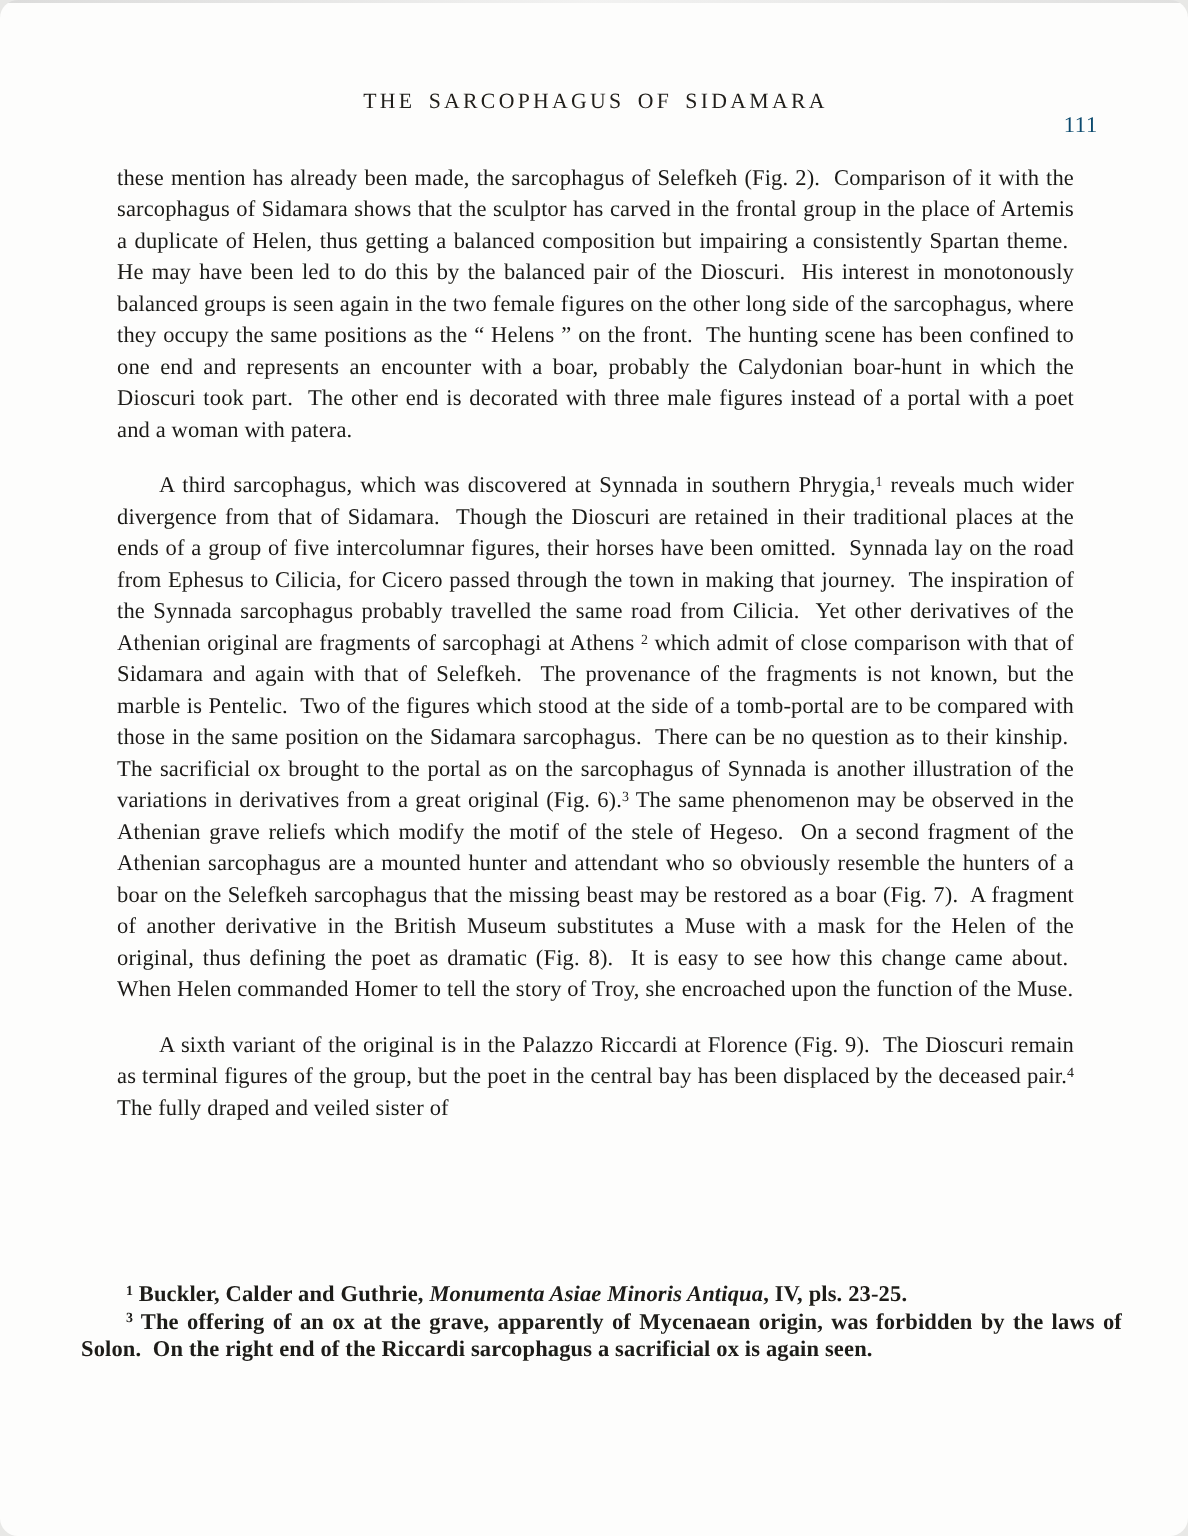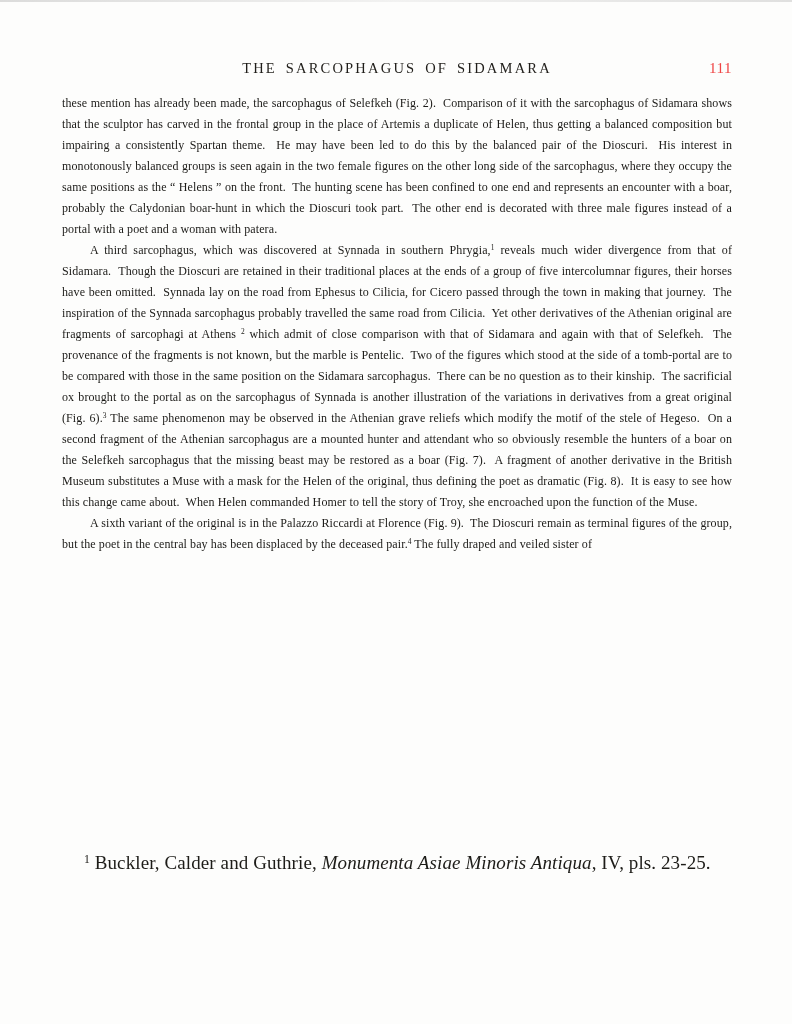--- a/index.html
+++ b/index.html
@@ -10,20 +10,21 @@
   .page {
     position: relative;
     width: 792px;
     height: 1024px;
     margin: 0 auto;
     background: #fdfdfc;
     color: #1b1a17;
     font-family: "Liberation Serif", "DejaVu Serif", serif;
     overflow: hidden;
     box-sizing: border-box;
+    border-radius: 12px;
   }
   .scan-edge {
     position: absolute;
     top: 0; left: 0;
     width: 100%;
     height: 2px;
     background: linear-gradient(to right, rgba(120,120,120,0.25), rgba(160,160,160,0.12), rgba(120,120,120,0.22));
   }
   .running-head {
     position: absolute;
@@ -39,34 +40,34 @@
     text-align: center;
     font-size: 14.5px;
     letter-spacing: 2.2px;
     word-spacing: 3px;
     white-space: nowrap;
     color: #201e1a;
   }
   .running-head .pagenum {
     position: absolute;
     right: 0;
-    top: 0;
+    top: 16px;
     font-size: 15px;
     letter-spacing: 0.5px;
-    color: #ef4444;
+    color: #0c4a6e;
   }
   .body-text {
     position: absolute;
     top: 93px;
     left: 62px;
     width: 670px;
   }
   .body-text p {
-    margin: 0;
-    font-size: 12px;
+    margin: 16px;
+    font-size: 15px;
     line-height: 21px;
     text-align: justify;
     letter-spacing: 0.1px;
     hyphens: none;
   }
   .body-text p.indent {
     text-indent: 28px;
   }
   .sup {
     font-size: 0.62em;
@@ -76,26 +77,27 @@
     letter-spacing: 0;
   }
   .footnotes {
     position: absolute;
     top: 854px;
     left: 54px;
     width: 694px;
   }
   .footnote {
     margin: 0;
-    font-size: 19px;
+    font-size: 15px;
     line-height: 18.6px;
     text-align: justify;
     text-indent: 30px;
     letter-spacing: 0.1px;
     color: #1d1c18;
+    font-weight: bold;
   }
   .footnote i {
     font-style: italic;
   }
 </style>
 </head>
 <body>
 
 <div class="page">
   <div class="scan-edge"></div>
@@ -106,14 +108,15 @@
   </div>
 
   <div class="body-text">
     <p>these mention has already been made, the sarcophagus of Selefkeh (Fig. 2).&nbsp; Comparison of it with the sarcophagus of Sidamara shows that the sculptor has carved in the frontal group in the place of Artemis a duplicate of Helen, thus getting a balanced composition but impairing a consistently Spartan theme.&nbsp; He may have been led to do this by the balanced pair of the Dioscuri.&nbsp; His interest in monotonously balanced groups is seen again in the two female figures on the other long side of the sarcophagus, where they occupy the same positions as the “&nbsp;Helens&nbsp;” on the front.&nbsp; The hunting scene has been confined to one end and represents an encounter with a boar, probably the Calydonian boar-hunt in which the Dioscuri took part.&nbsp; The other end is decorated with three male figures instead of a portal with a poet and a woman with patera.</p>
     <p class="indent">A third sarcophagus, which was discovered at Synnada in southern Phrygia,<span class="sup">1</span> reveals much wider divergence from that of Sidamara.&nbsp; Though the Dioscuri are retained in their traditional places at the ends of a group of five intercolumnar figures, their horses have been omitted.&nbsp; Synnada lay on the road from Ephesus to Cilicia, for Cicero passed through the town in making that journey.&nbsp; The inspiration of the Synnada sarcophagus probably travelled the same road from Cilicia.&nbsp; Yet other derivatives of the Athenian original are fragments of sarcophagi at Athens&nbsp;<span class="sup">2</span> which admit of close comparison with that of Sidamara and again with that of Selefkeh.&nbsp; The provenance of the fragments is not known, but the marble is Pentelic.&nbsp; Two of the figures which stood at the side of a tomb-portal are to be compared with those in the same position on the Sidamara sarcophagus.&nbsp; There can be no question as to their kinship.&nbsp; The sacrificial ox brought to the portal as on the sarcophagus of Synnada is another illustration of the variations in derivatives from a great original (Fig. 6).<span class="sup">3</span> The same phenomenon may be observed in the Athenian grave reliefs which modify the motif of the stele of Hegeso.&nbsp; On a second fragment of the Athenian sarcophagus are a mounted hunter and attendant who so obviously resemble the hunters of a boar on the Selefkeh sarcophagus that the missing beast may be restored as a boar (Fig. 7).&nbsp; A fragment of another derivative in the British Museum substitutes a Muse with a mask for the Helen of the original, thus defining the poet as dramatic (Fig. 8).&nbsp; It is easy to see how this change came about.&nbsp; When Helen commanded Homer to tell the story of Troy, she encroached upon the function of the Muse.</p>
     <p class="indent">A sixth variant of the original is in the Palazzo Riccardi at Florence (Fig. 9).&nbsp; The Dioscuri remain as terminal figures of the group, but the poet in the central bay has been displaced by the deceased pair.<span class="sup">4</span> The fully draped and veiled sister of</p>
   </div>
 
   <div class="footnotes">
     <div class="footnote"><span class="sup">1</span> Buckler, Calder and Guthrie, <i>Monumenta Asiae Minoris Antiqua</i>, IV, pls. 23-25.</div>
+    <div class="footnote"><span class="sup">3</span> The offering of an ox at the grave, apparently of Mycenaean origin, was forbidden by the laws of Solon.&nbsp; On the right end of the Riccardi sarcophagus a sacrificial ox is again seen.</div>
   </div>
 </div>
 
 </body></html>

